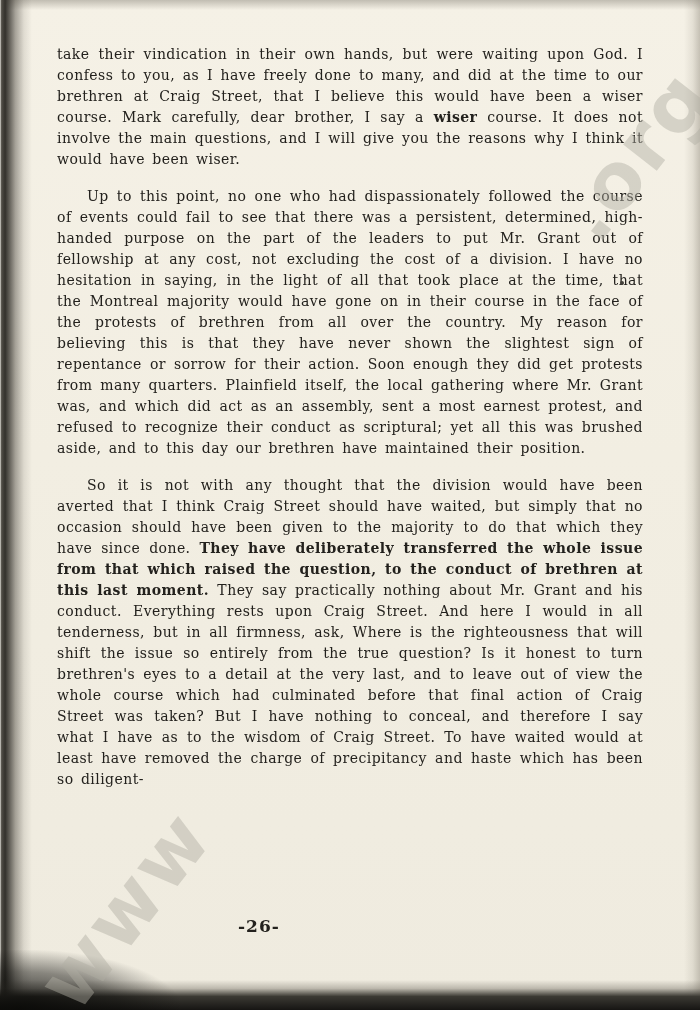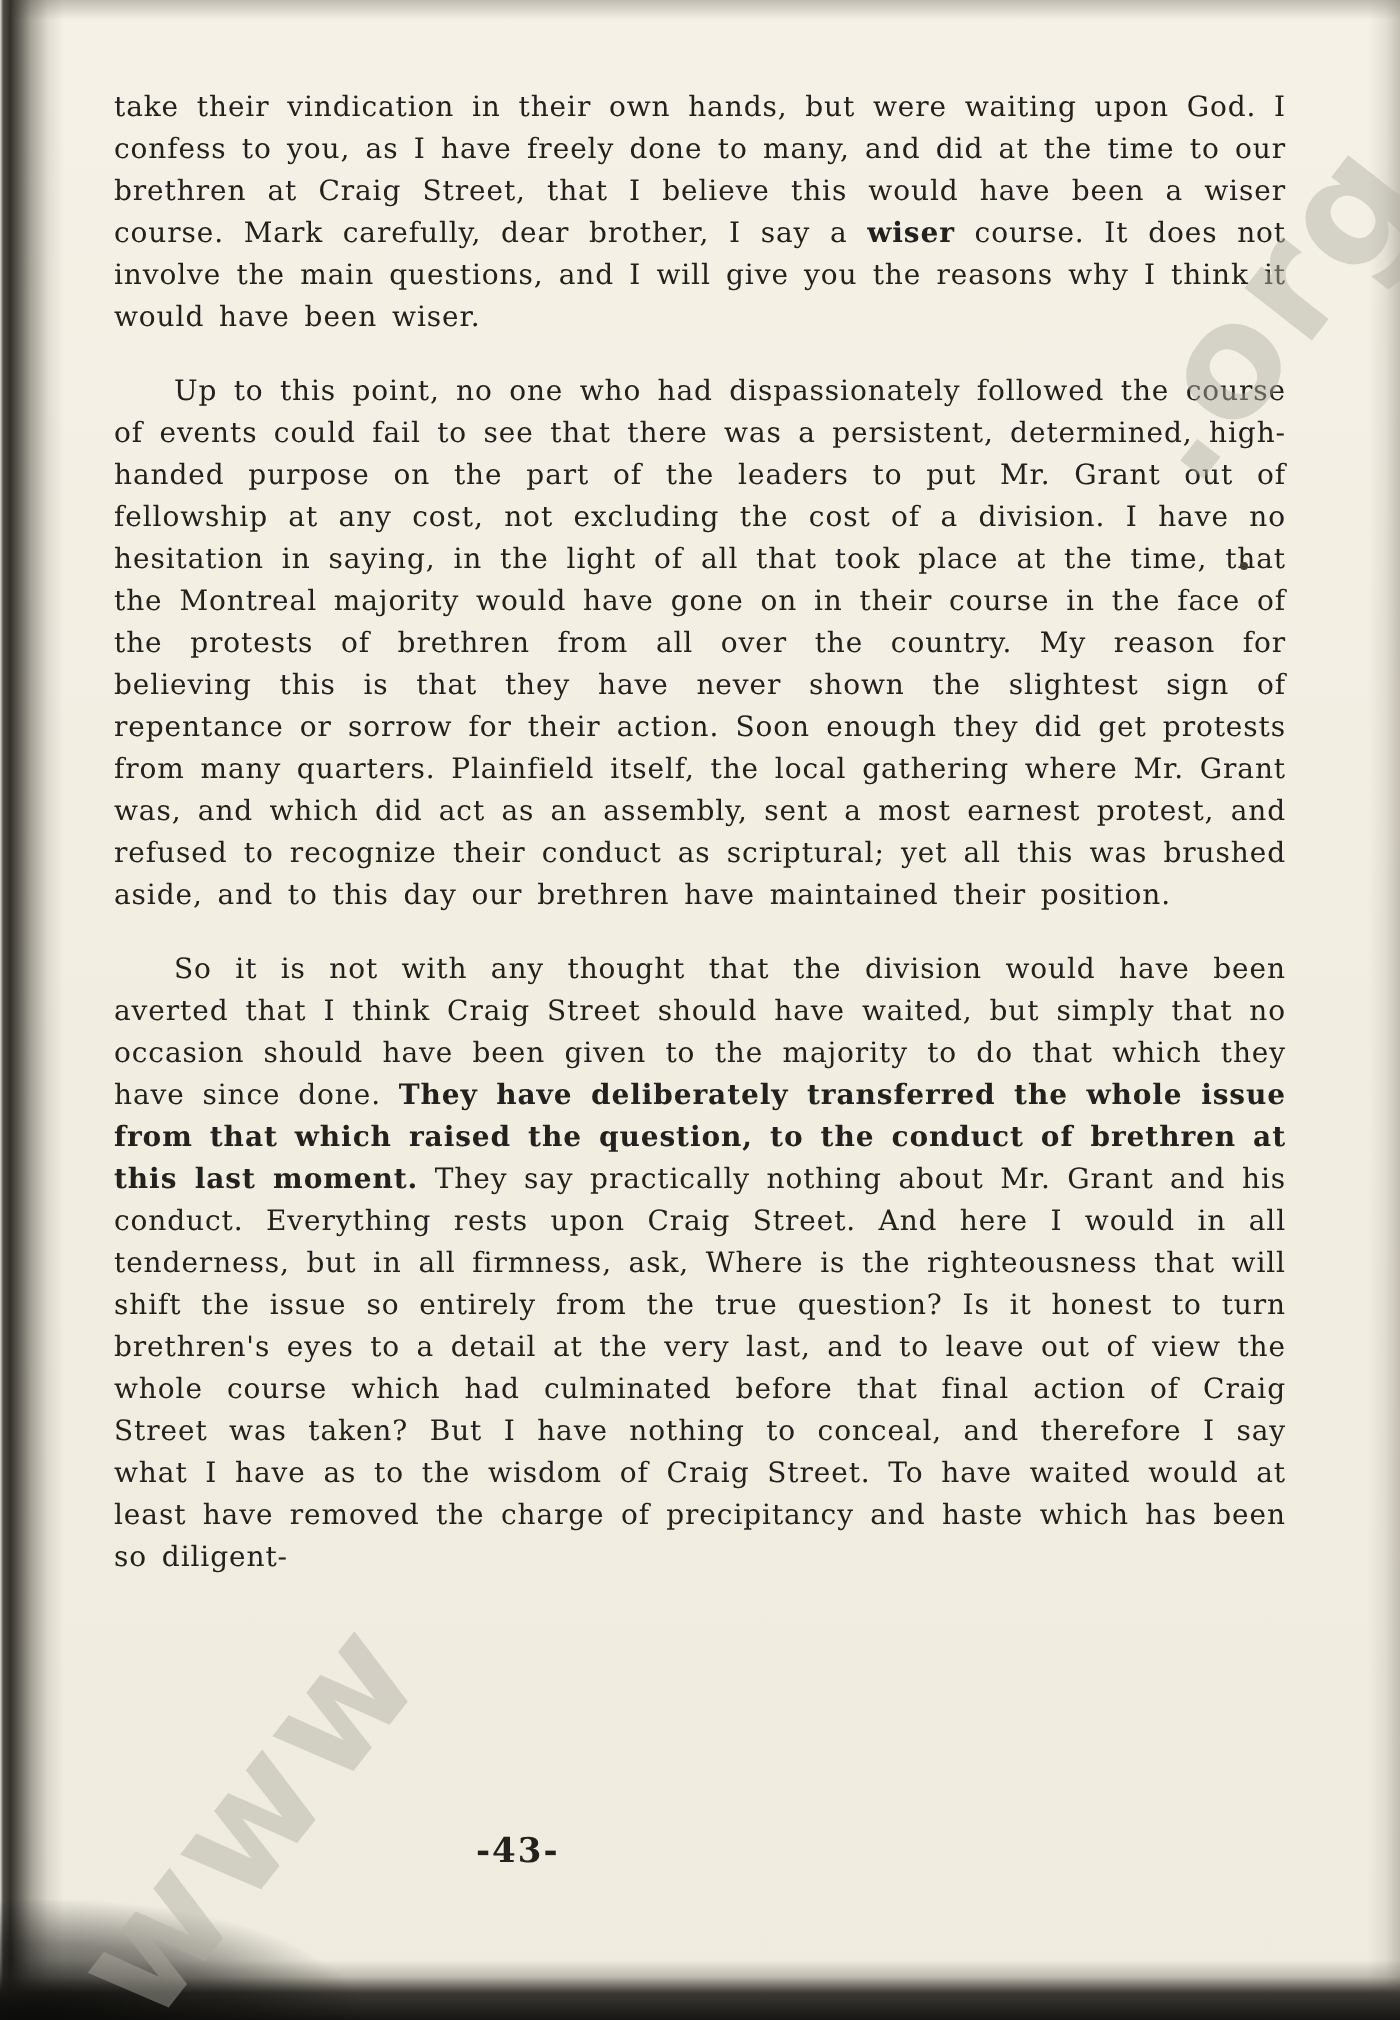--- a/index.html
+++ b/index.html
@@ -118,21 +118,21 @@
   <article class="text-block">
 
     <p class="para no-indent"><span>take their vindication in their own hands, but were waiting upon God. I confess to you, as I have freely done to many, and did at the time to our brethren at Craig Street, that I believe this would have been a wiser course. Mark carefully, dear brother, I say a </span><b>wiser</b><span> course. It does not involve the main questions, and I will give you the reasons why I think it would have been wiser.</span></p>
 
     <p class="para indent"><span>Up to this point, no one who had dispassionately followed the course of events could fail to see that there was a persistent, determined, high-handed purpose on the part of the leaders to put Mr. Grant out of fellowship at any cost, not excluding the cost of a division. I have no hesitation in saying, in the light of all that took place at the time, that the Montreal majority would have gone on in their course in the face of the protests of brethren from all over the country. My reason for believing this is that they have never shown the slightest sign of repentance or sorrow for their action. Soon enough they did get protests from many quarters. Plainfield itself, the local gathering where Mr. Grant was, and which did act as an assembly, sent a most earnest protest, and refused to recognize their conduct as scriptural; yet all this was brushed aside, and to this day our brethren have maintained their position.</span></p>
 
     <p class="para indent"><span>So it is not with any thought that the division would have been averted that I think Craig Street should have waited, but simply that no occasion should have been given to the majority to do that which they have since done. </span><b>They have deliberately transferred the whole issue from that which raised the question, to the conduct of brethren at this last moment.</b><span> They say practically nothing about Mr. Grant and his conduct. Everything rests upon Craig Street. And here I would in all tenderness, but in all firmness, ask, Where is the righteousness that will shift the issue so entirely from the true question? Is it honest to turn brethren's eyes to a detail at the very last, and to leave out of view the whole course which had culminated before that final action of Craig Street was taken? But I have nothing to conceal, and therefore I say what I have as to the wisdom of Craig Street. To have waited would at least have removed the charge of precipitancy and haste which has been so diligent-</span></p>
 
   </article>
 
-  <div class="page-number">-43-</div>
+  <div class="page-number">-26-</div>
 
   <div class="speck"></div>
 
   <div class="edge-top"></div>
   <div class="edge-left"></div>
   <div class="edge-right"></div>
   <div class="edge-bottom"></div>
   <div class="corner-blob-bl"></div>
 
 </main>

